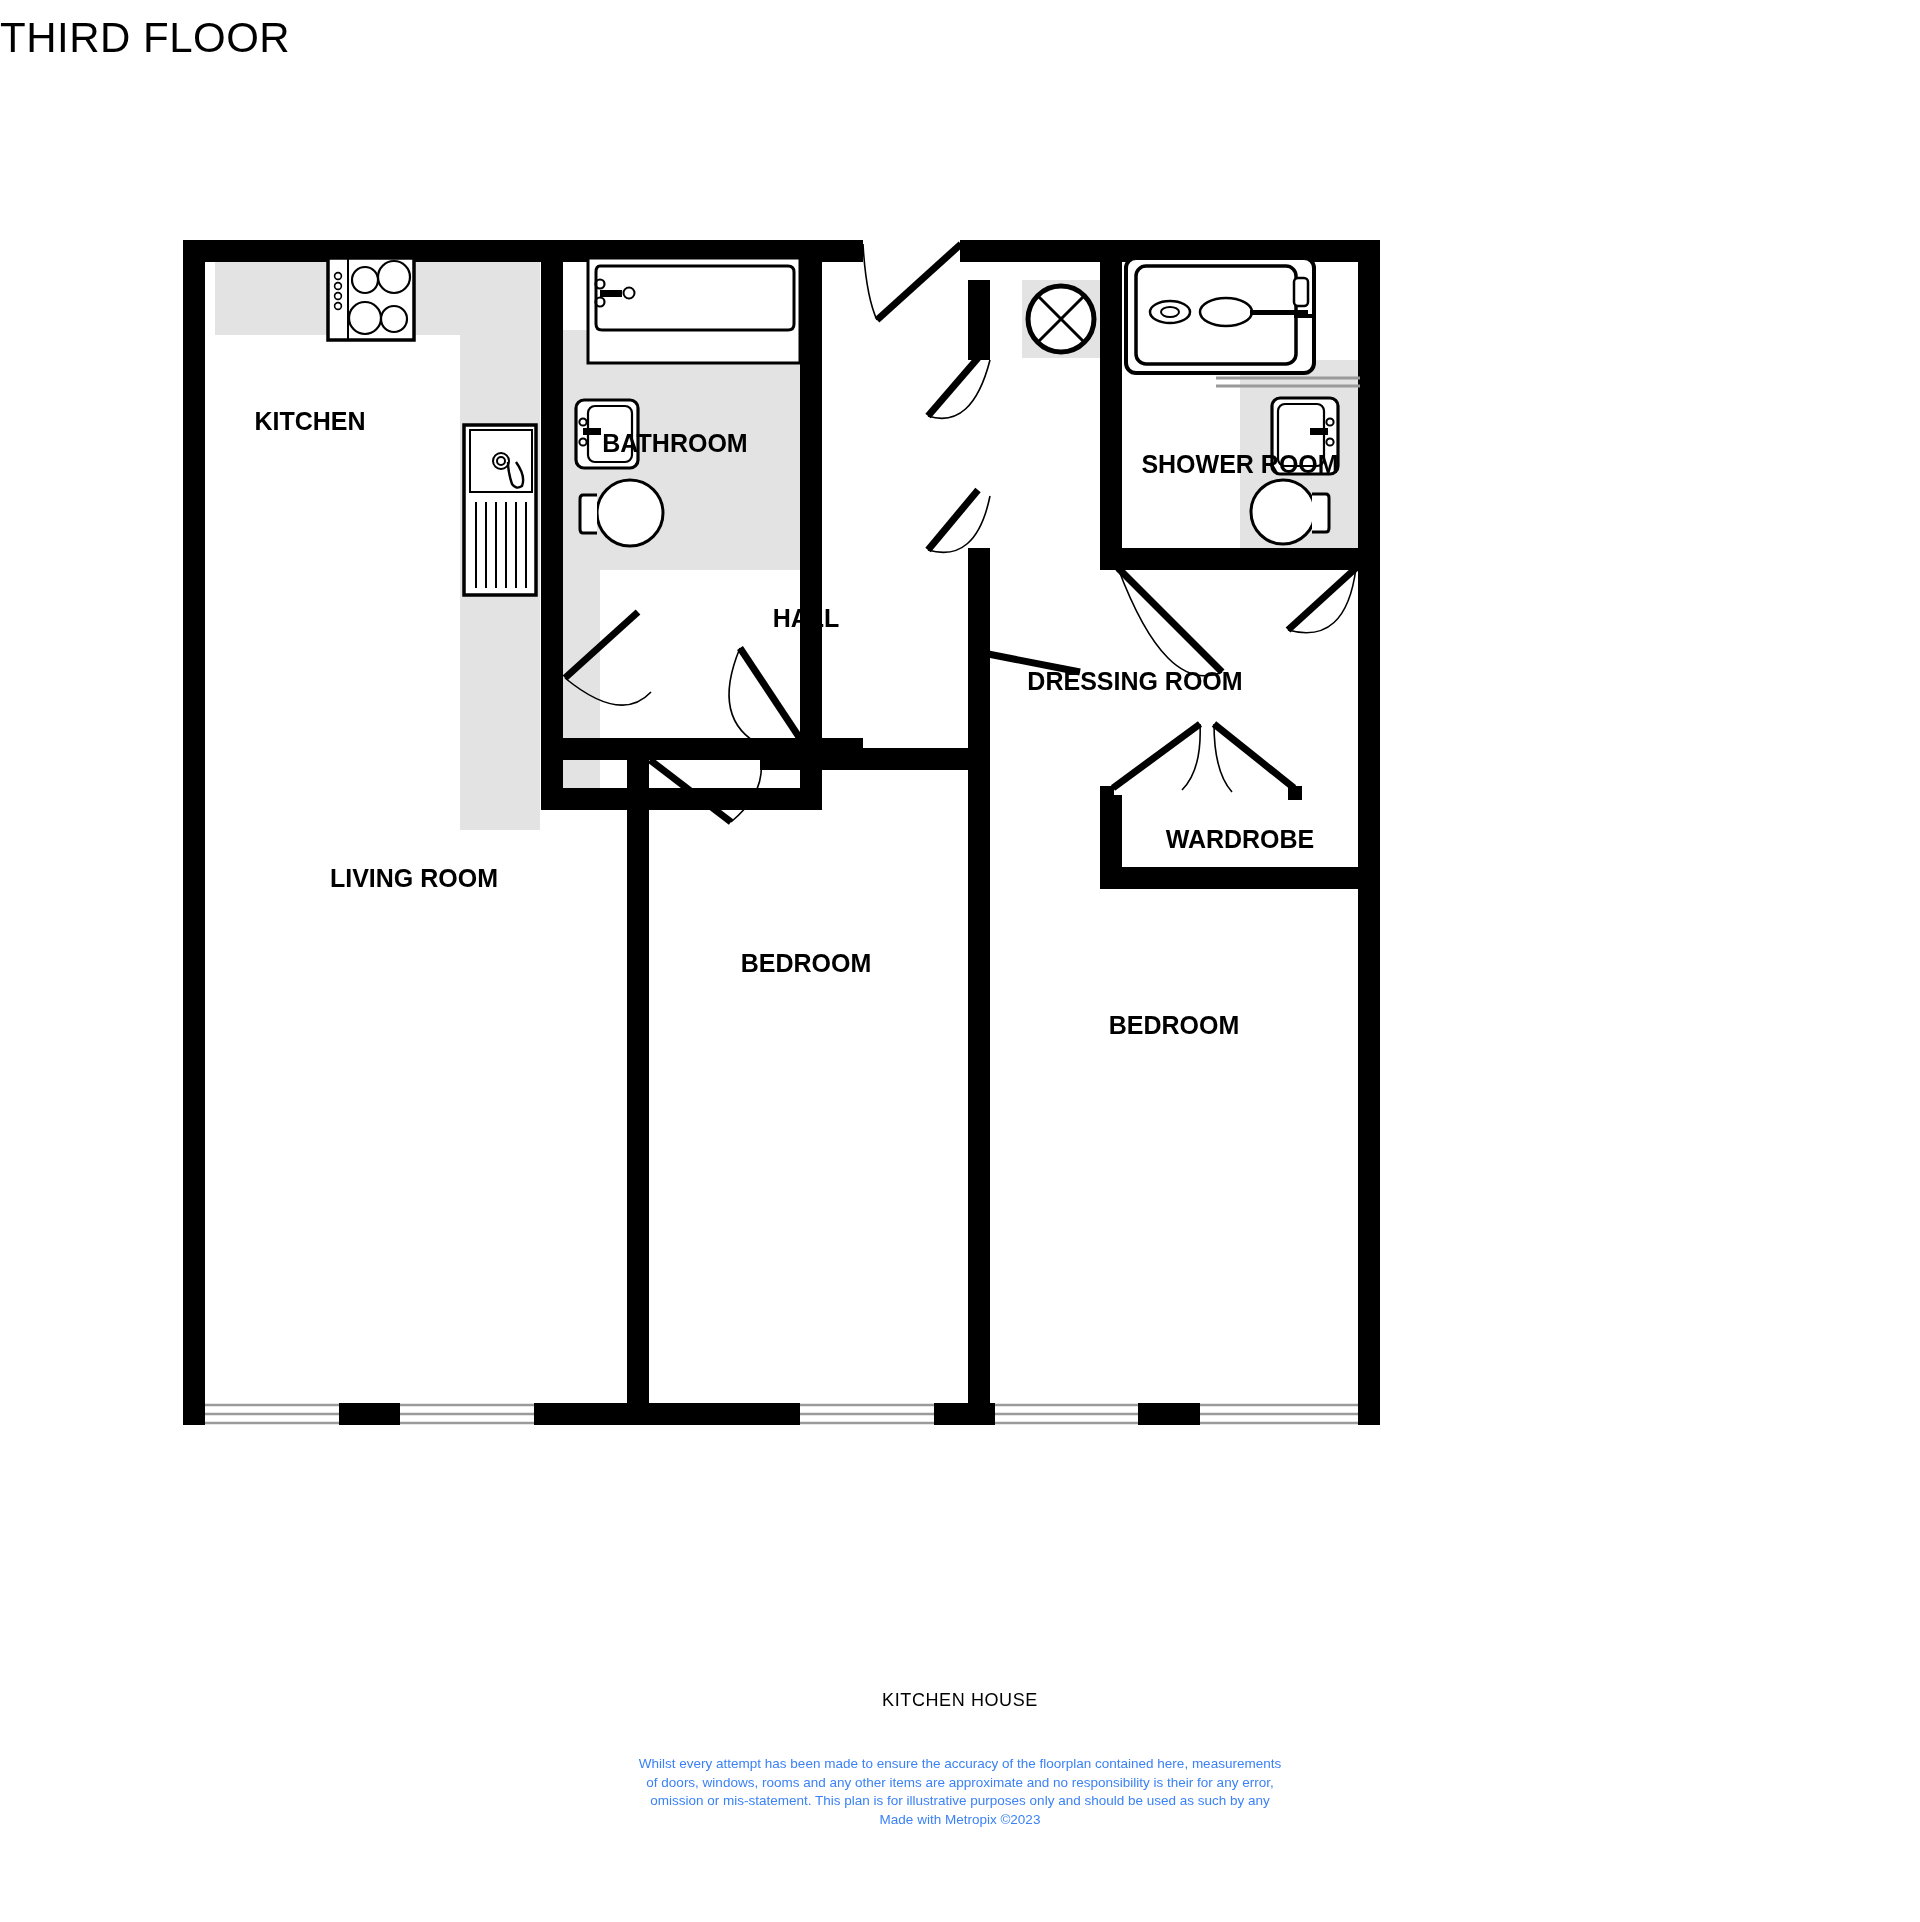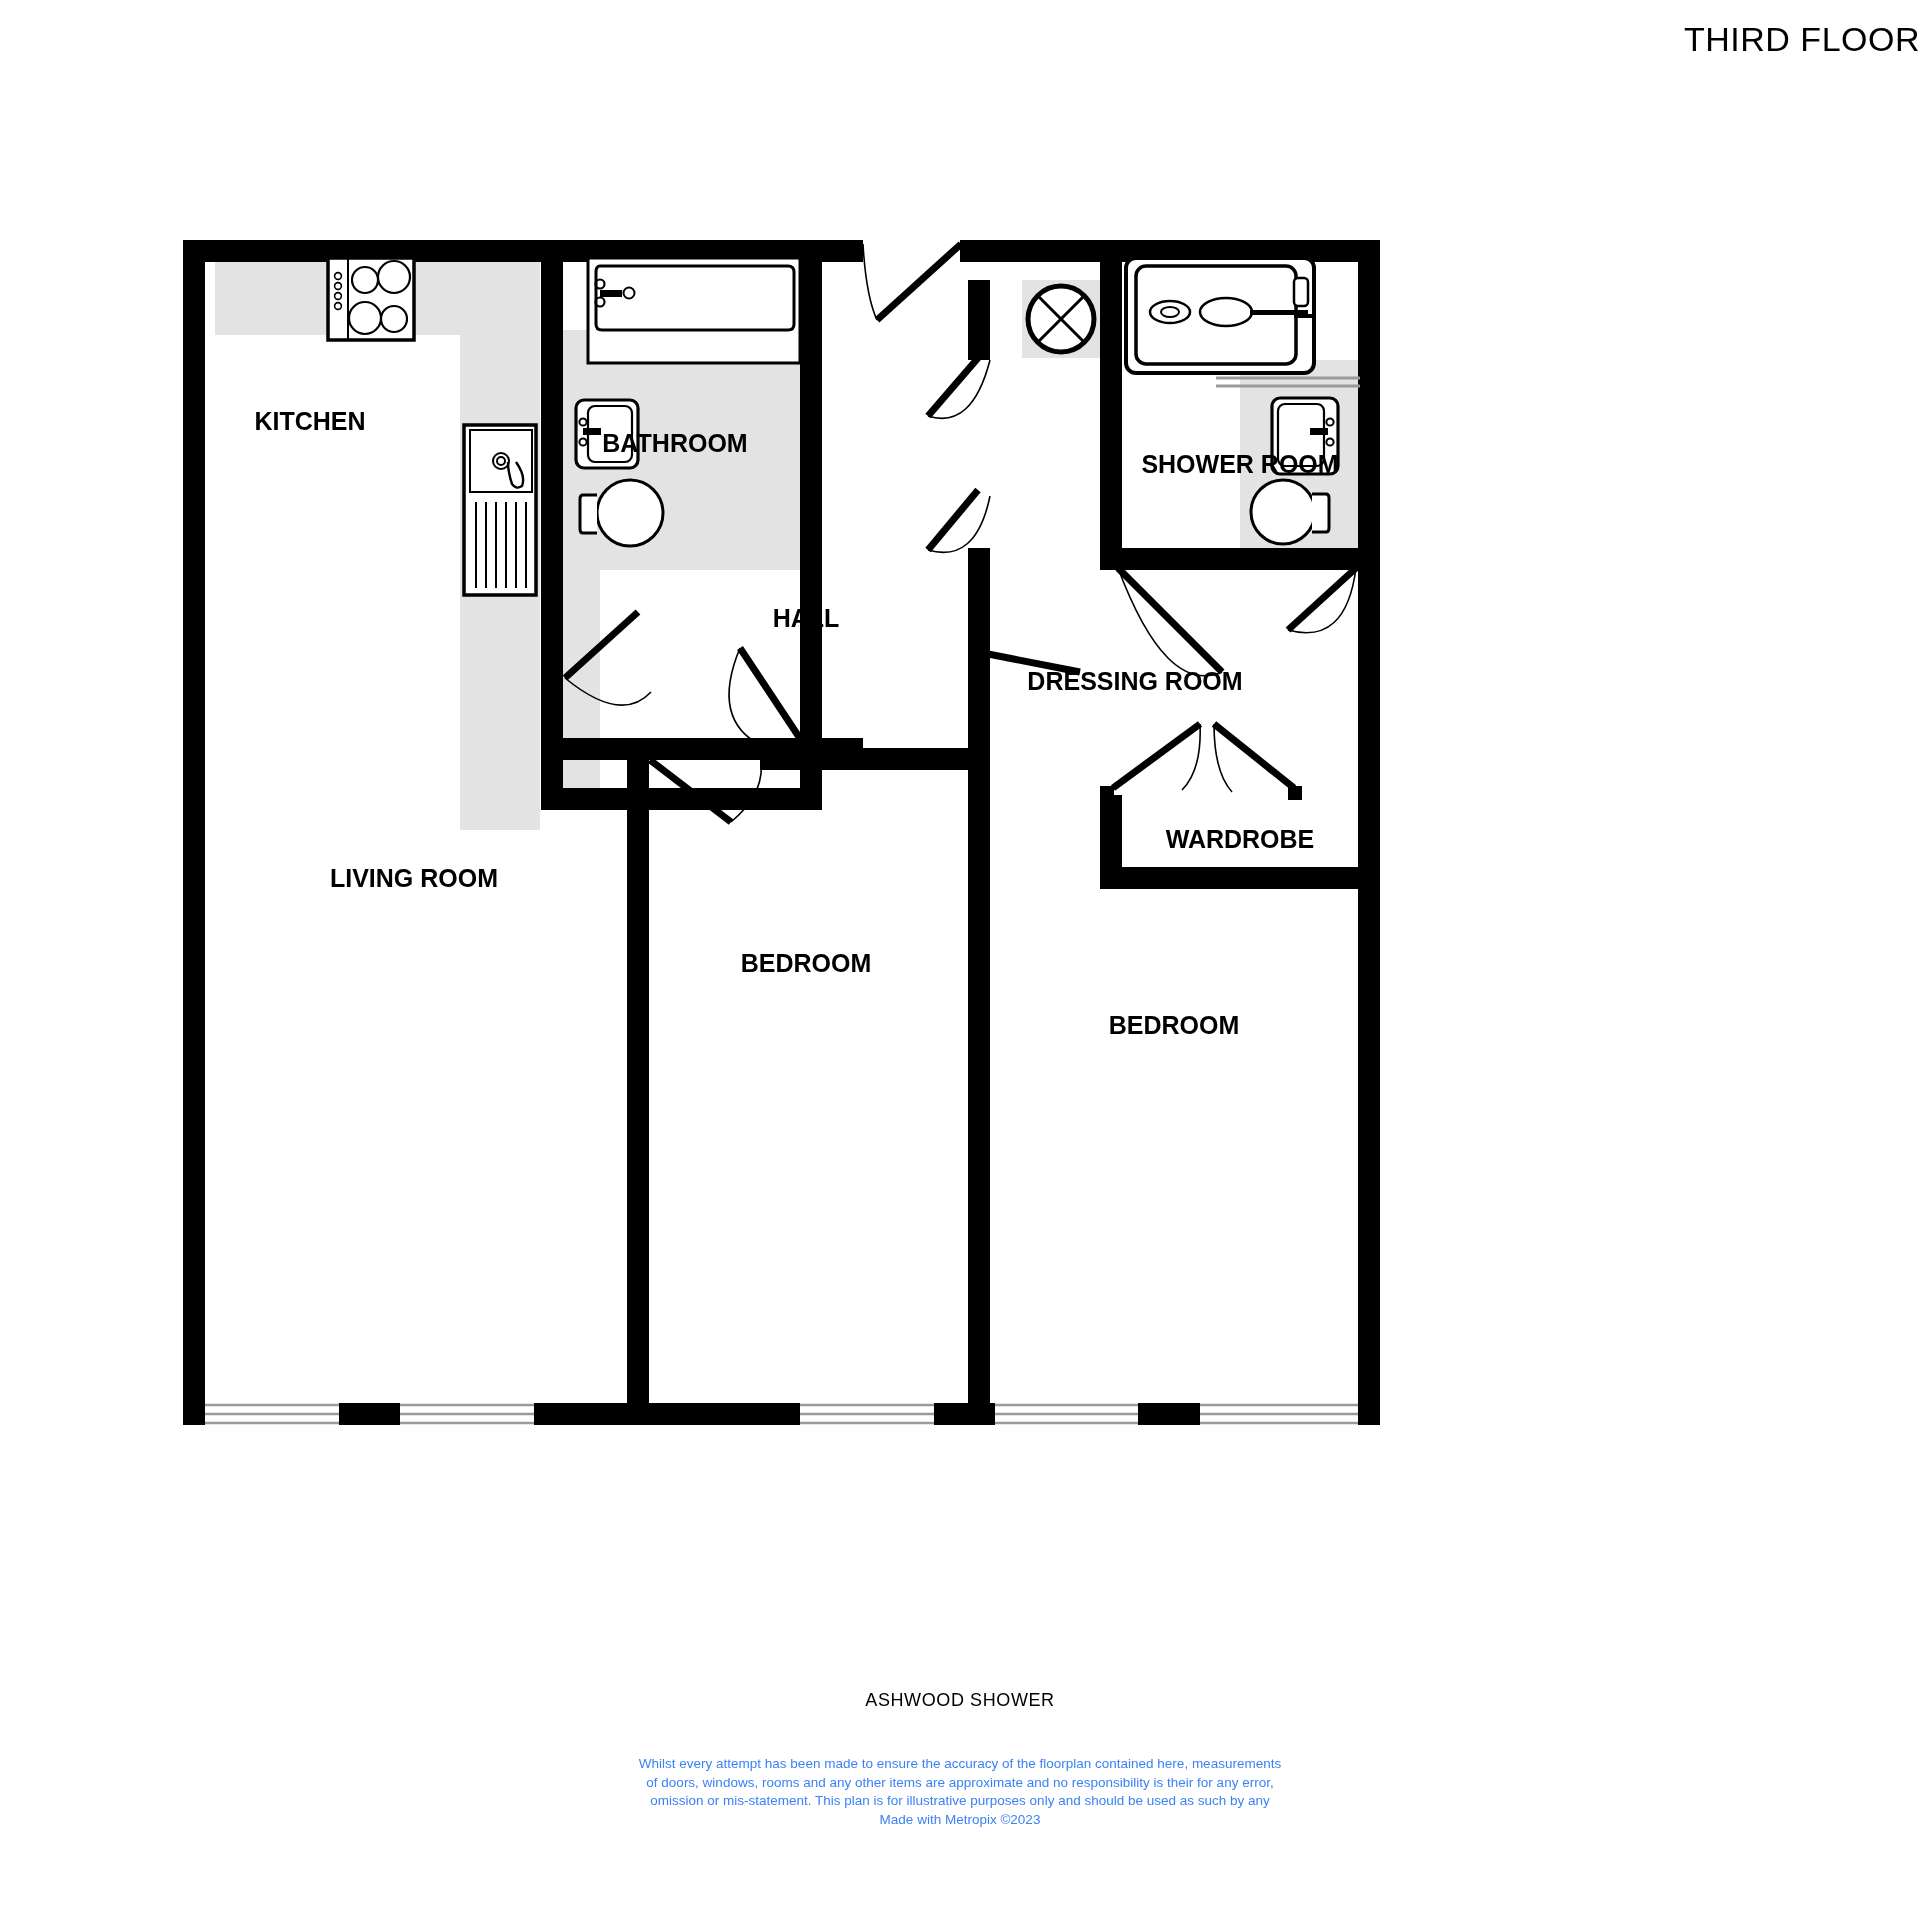--- a/index.html
+++ b/index.html
@@ -15,25 +15,25 @@
     position: relative;
     overflow: hidden;
   }
   #page {
     position: relative;
     width: 1920px;
     height: 1922px;
   }
   .floor-title {
     position: absolute;
-    top: 20px;
+    top: 14px;
     left: 0;
     width: 1920px;
-    text-align: right;
-    font-size: 34px;
+    text-align: left;
+    font-size: 42px;
     font-weight: 400;
     letter-spacing: 0.5px;
     font-family: "Liberation Sans", sans-serif;
   }
   #plan-svg {
     position: absolute;
     top: 230px;
     left: 0;
   }
   .room-label {
@@ -318,21 +318,21 @@
       <text class="room-label" x="806" y="397" text-anchor="middle">HALL</text>
       <text class="room-label" x="1135" y="460" text-anchor="middle">DRESSING ROOM</text>
       <text class="room-label" x="1240" y="618" text-anchor="middle">WARDROBE</text>
       <text class="room-label" x="414" y="657" text-anchor="middle">LIVING ROOM</text>
       <text class="room-label" x="806" y="742" text-anchor="middle">BEDROOM</text>
       <text class="room-label" x="1174" y="804" text-anchor="middle">BEDROOM</text>
     </g>
 
   </svg>
 
-  <div class="footer property-name">ASHWOOD SHOWER</div>
+  <div class="footer property-name">KITCHEN HOUSE</div>
 
   <div class="footer disclaimer">
     <div>Whilst every attempt has been made to ensure the accuracy of the floorplan contained here, measurements</div>
     <div>of doors, windows, rooms and any other items are approximate and no responsibility is their for any error,</div>
     <div>omission or mis-statement. This plan is for illustrative purposes only and should be used as such by any</div>
     <div>Made with Metropix ©2023</div>
   </div>
 
 </div>
 

